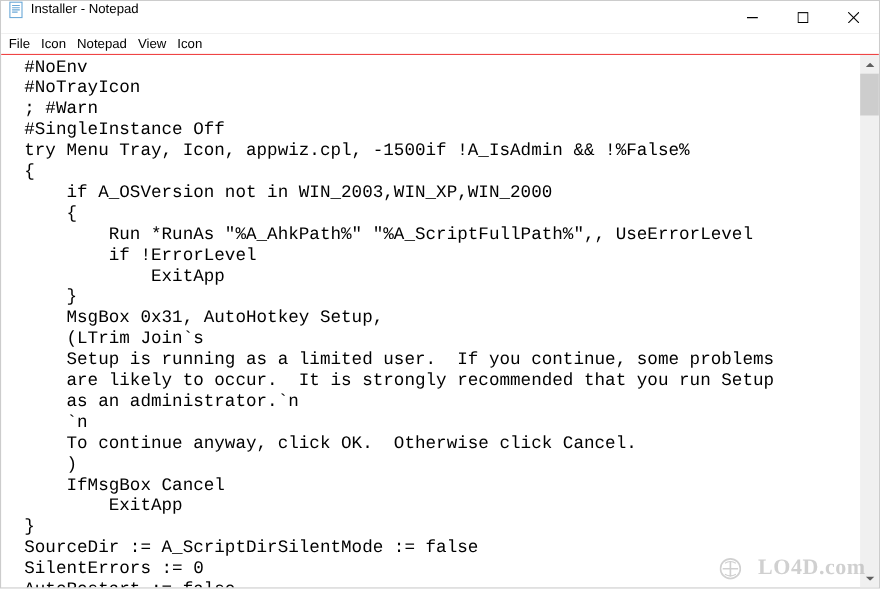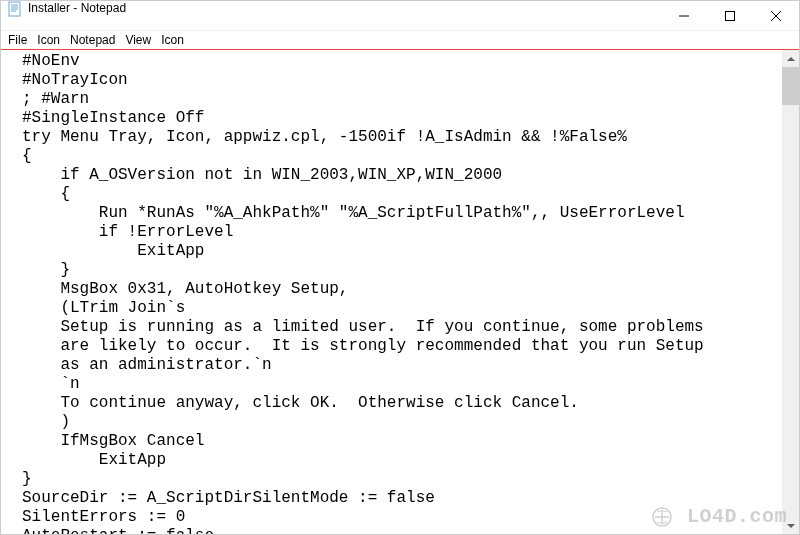--- a/index.html
+++ b/index.html
@@ -87,21 +87,21 @@
     top: 0; left: 0;
     width: 100%;
     height: 38px;
     background: #cdcdcd;
   }
   .watermark {
     position: absolute;
     right: 12px; bottom: 6px;
     font-size: 20px;
     color: rgba(170,170,170,0.55);
-    font-family: Liberation Mono, monospace;
+    font-family: Liberation Serif, serif;
     font-weight: bold;
     letter-spacing: 0.5px;
     display: flex;
     align-items: center;
     gap: 15px;
     pointer-events: none;
   }
   .watermark svg { opacity: 0.55; }
 </style>
 </head>

